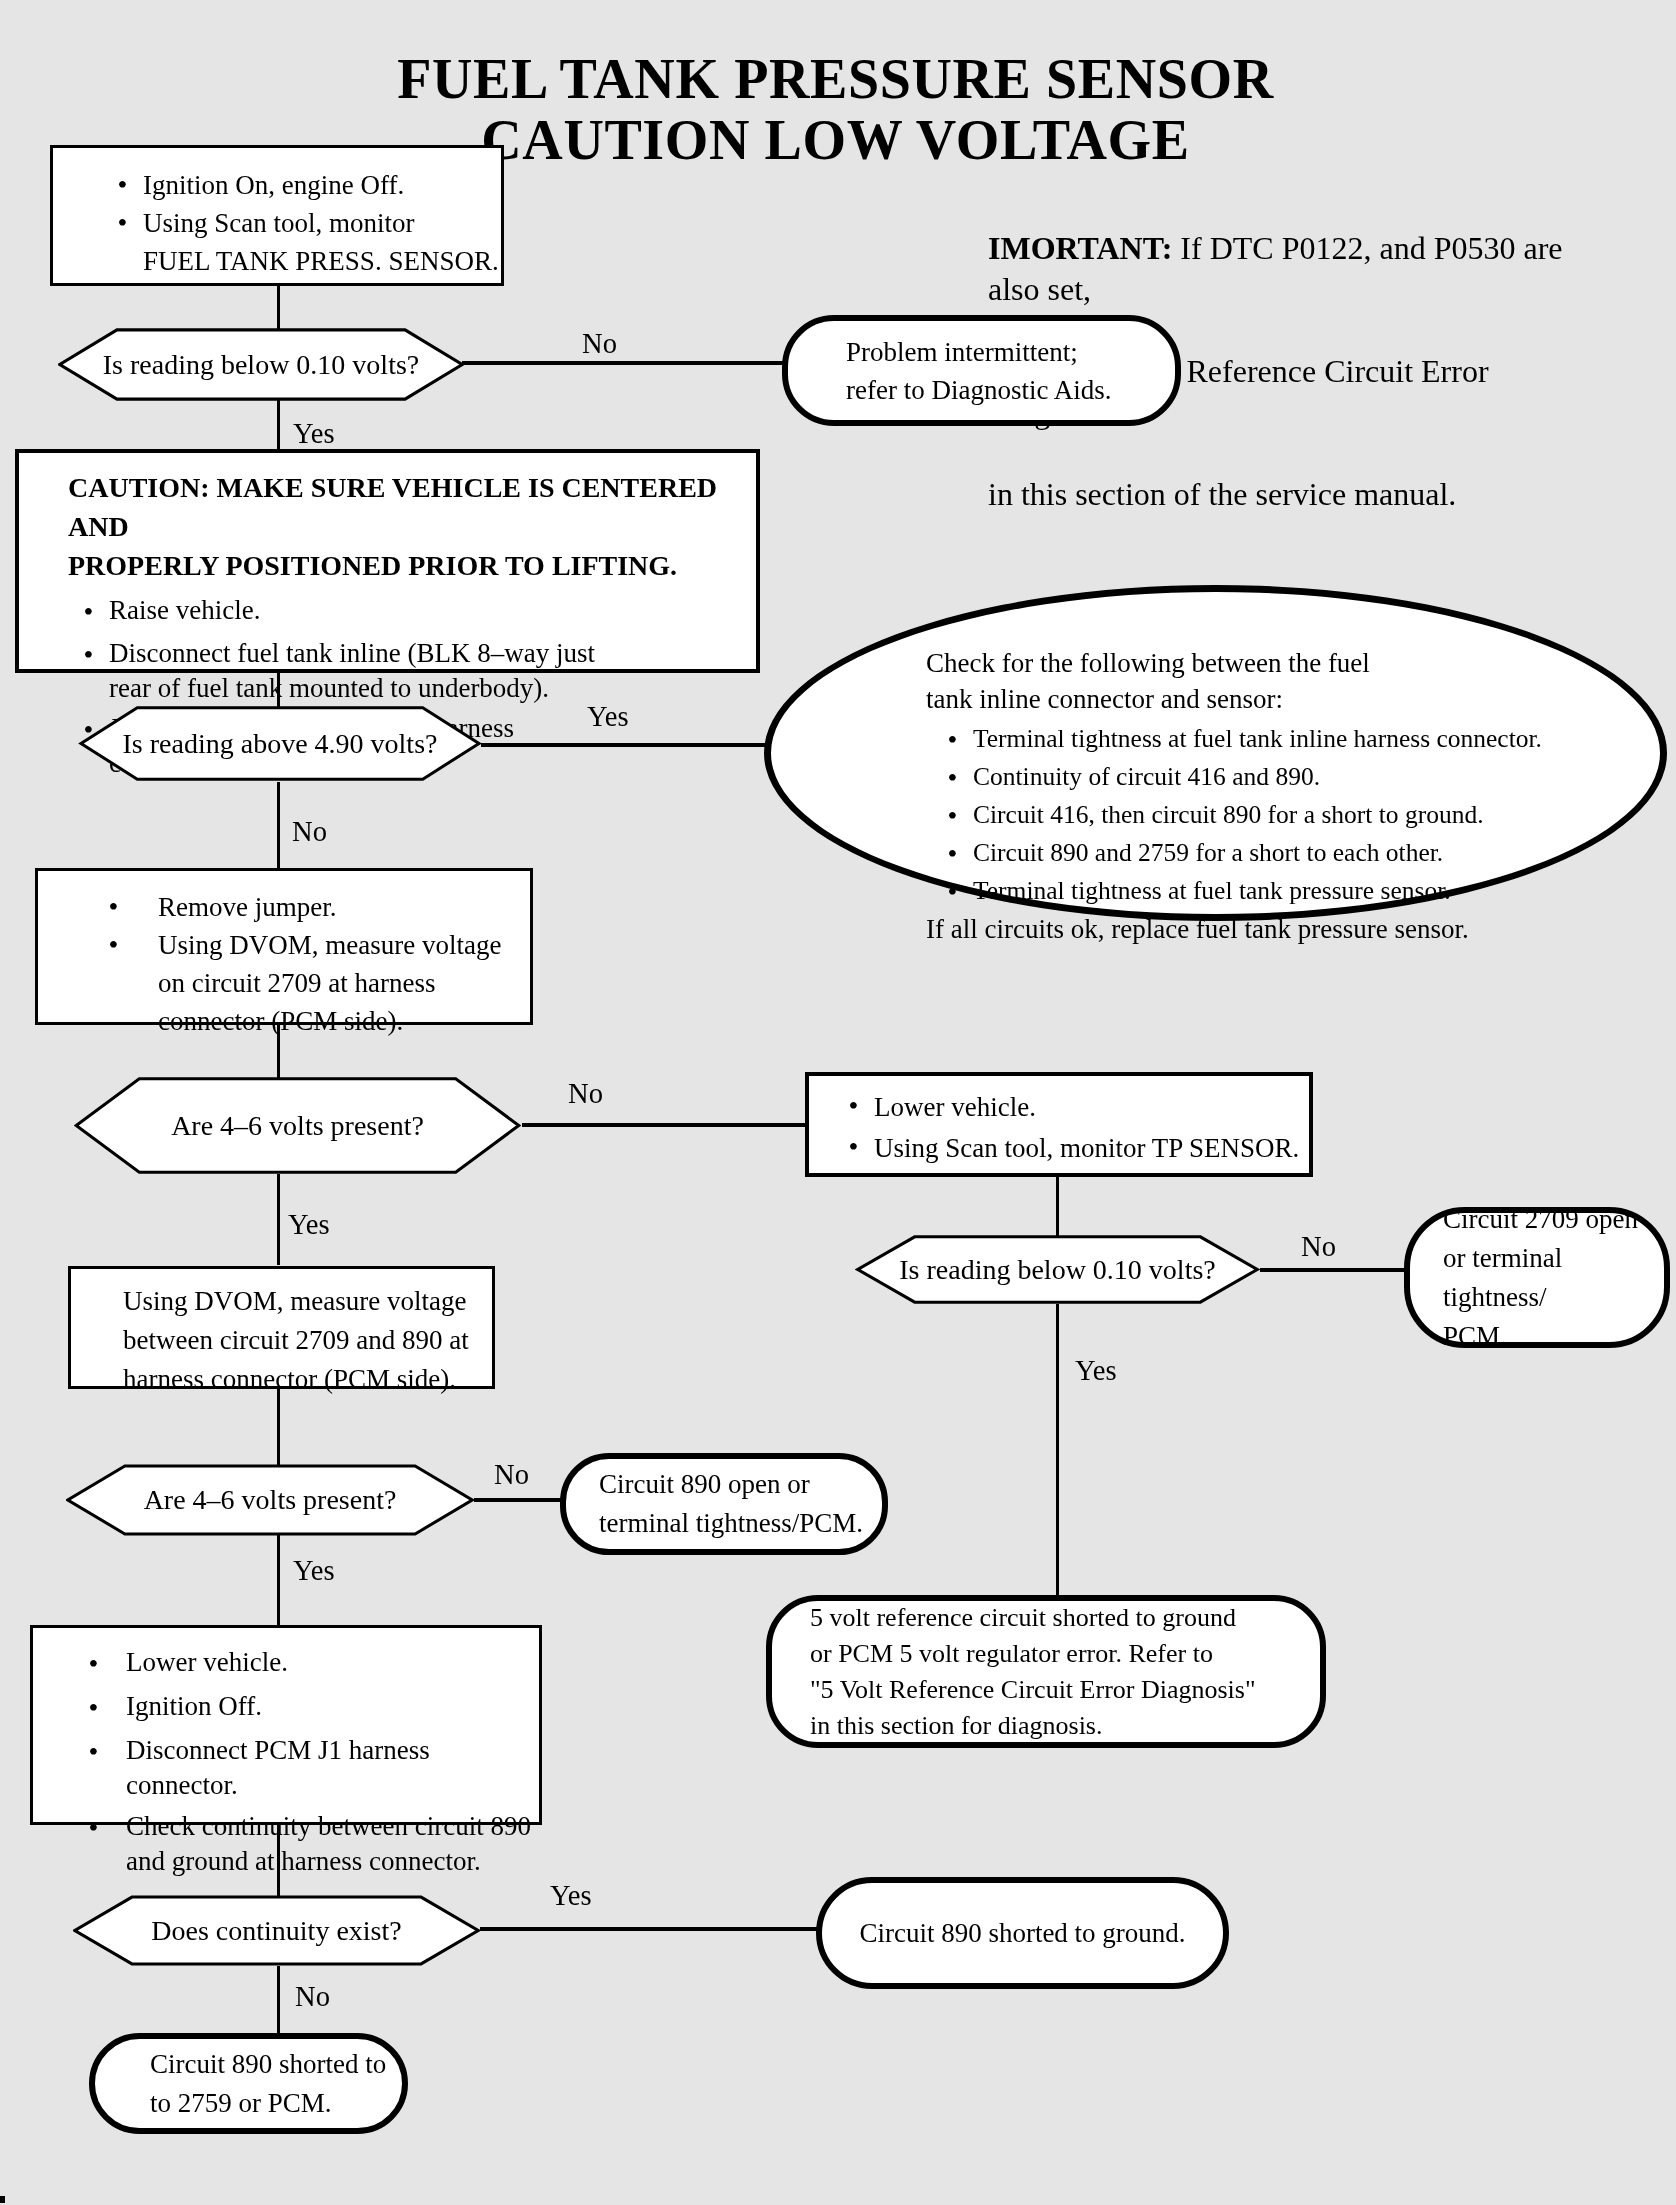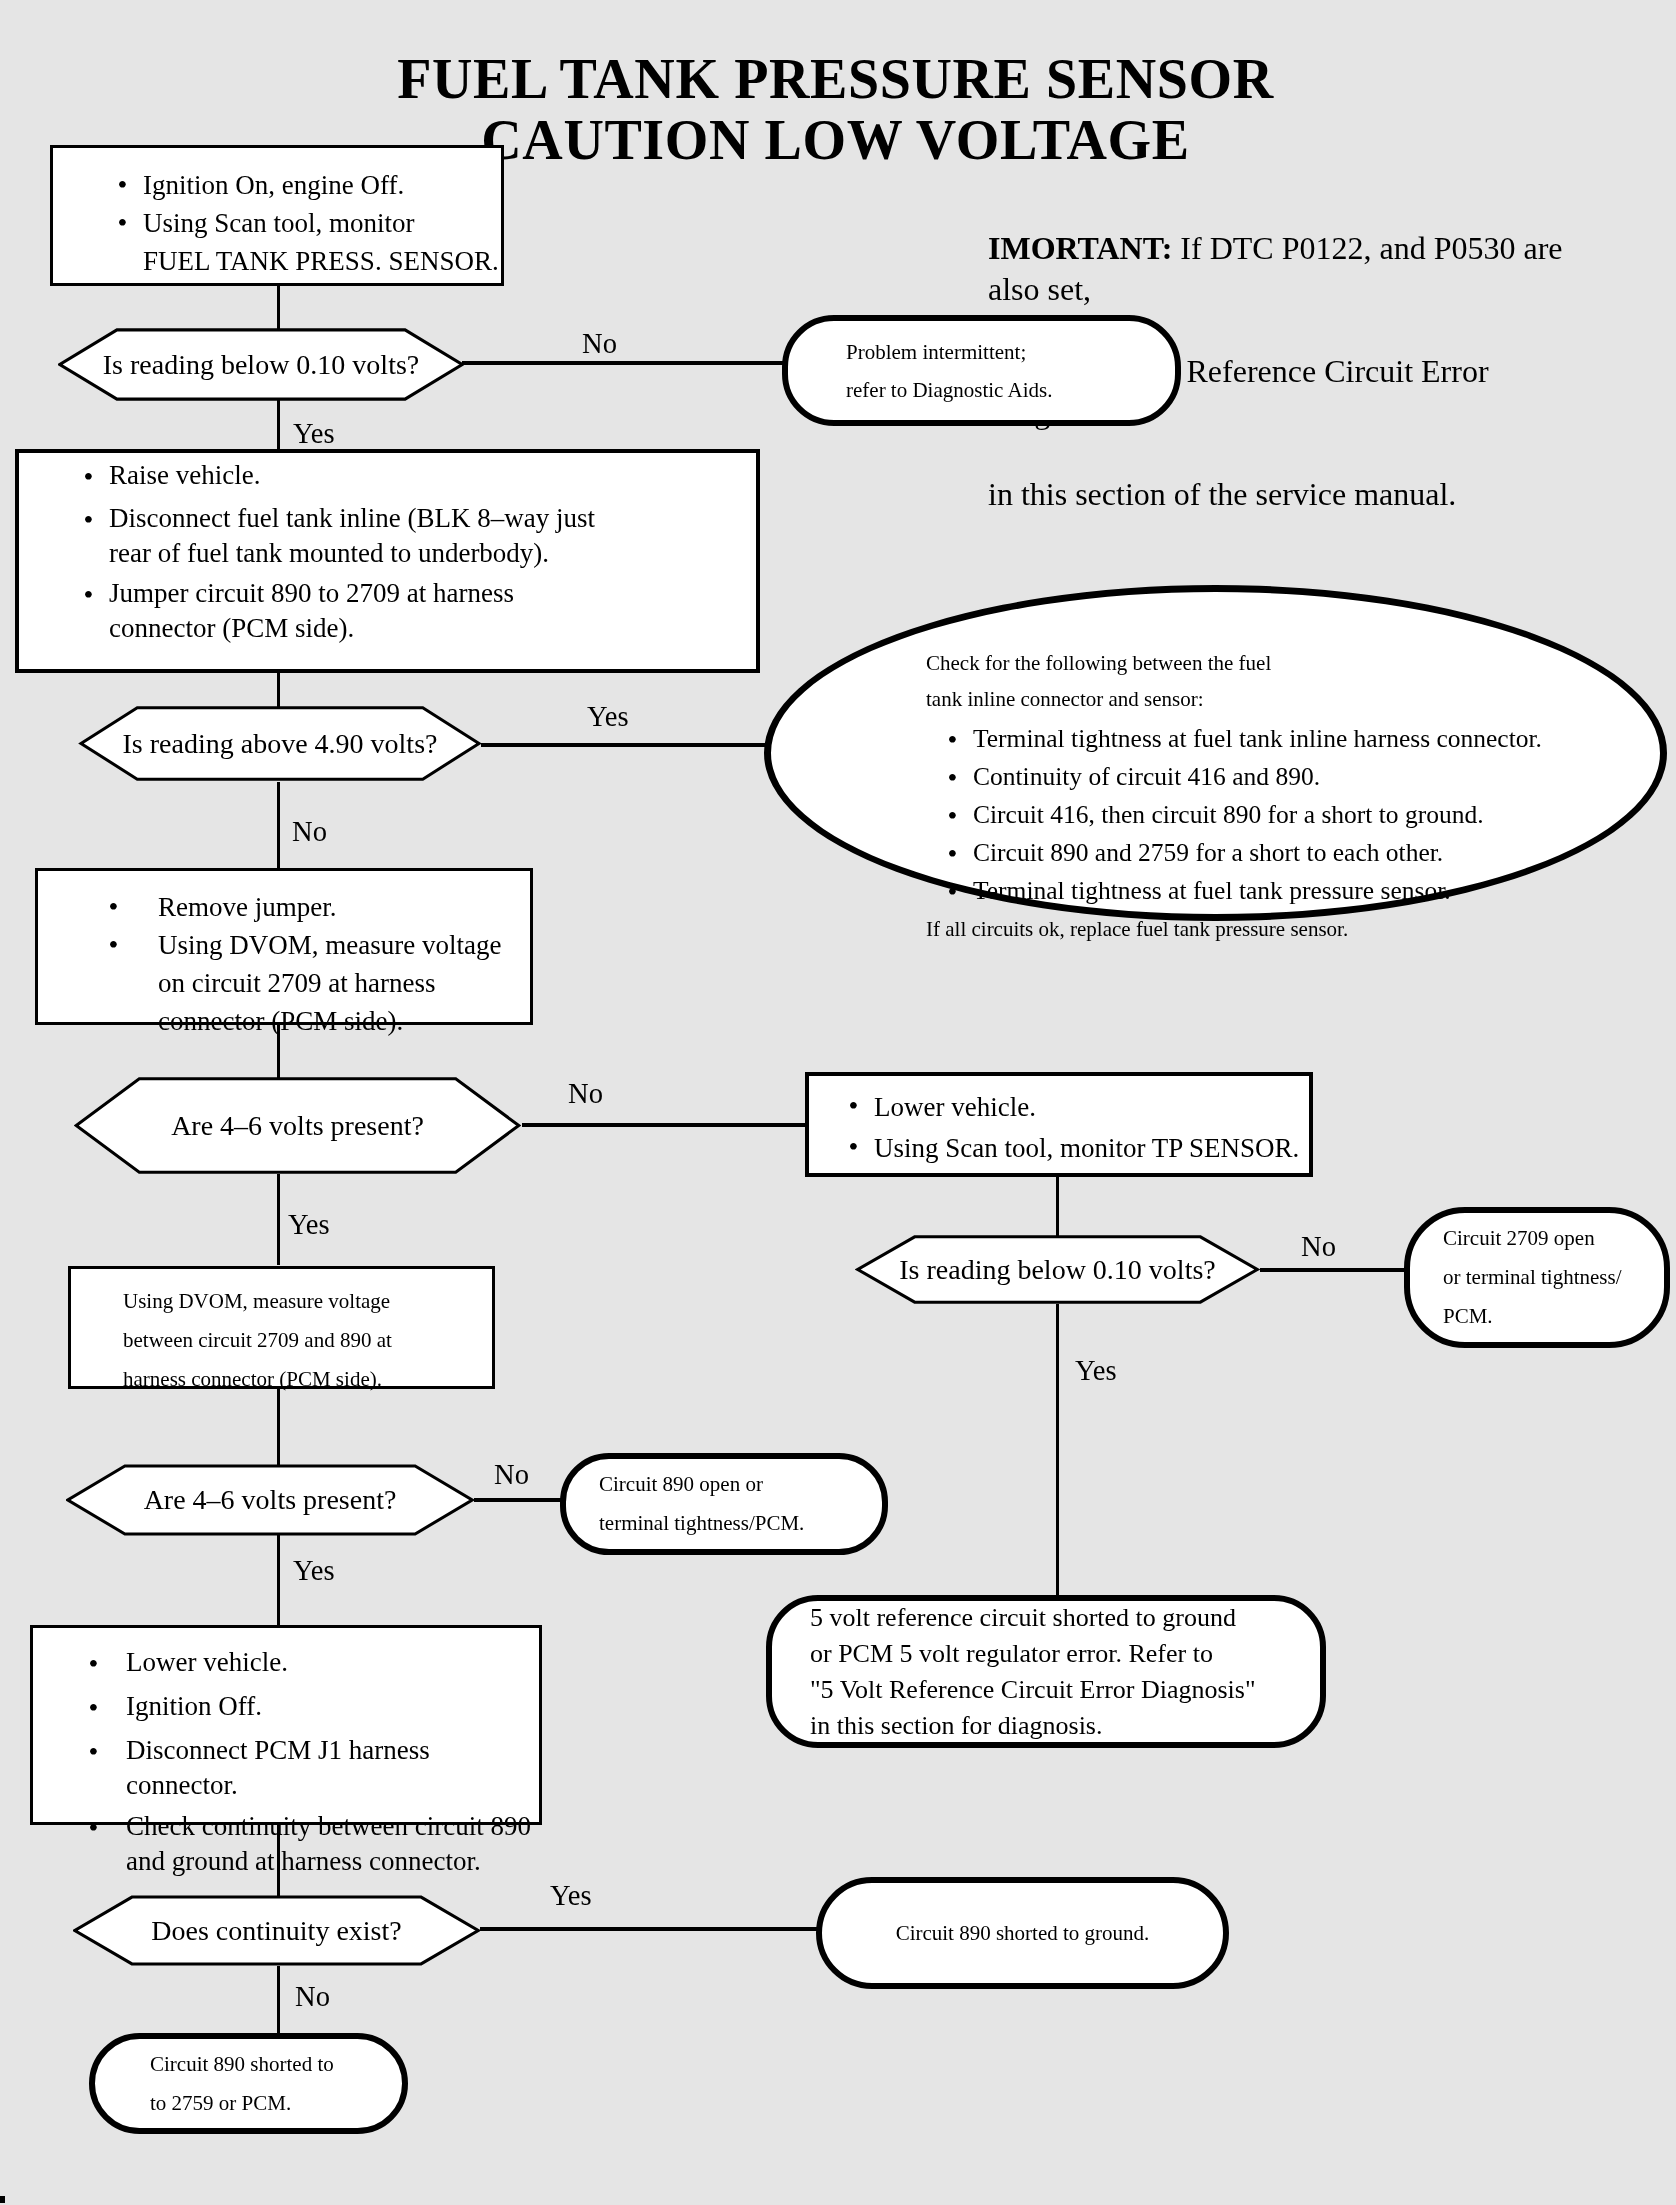--- a/index.html
+++ b/index.html
@@ -4,21 +4,21 @@
 <style>
   html,body{margin:0;padding:0;background:#ffffff;}
   #page{position:relative;width:1676px;height:2205px;background:#e5e5e5;color:#000;
         font-family:"Liberation Serif", serif;overflow:hidden;}
   .abs{position:absolute;}
   .ink{background:#000;}
   
   #title{left:182px;top:49px;width:1307px;text-align:center;
          font-weight:bold;font-size:56px;line-height:61px;letter-spacing:0.6px;}
   
-  .txt{font-size:21px;line-height:38px;white-space:pre-line;}
+  .txt{font-size:27px;line-height:38px;white-space:pre-line;}
   .note{font-size:32px;line-height:41px;white-space:pre-line;}
   
   .box{border:3.6px solid #000;background:#fff;box-sizing:border-box;}
   .box.thick{border-width:4.9px;}
   .bullets{display:flex;flex-direction:column;}
   .bl{display:flex;align-items:flex-start;}
   .bl .dot{width:41px;flex:0 0 41px;text-align:center;font-size:28px;line-height:38px;}
   .bl .bt{font-size:27px;line-height:38px;white-space:pre-line;}
   
   .hex{box-sizing:border-box;}
@@ -80,20 +80,22 @@
 
   <div class="abs stad" style="left:782px;top:315px;width:399px;height:111px;border-radius:52px;padding-left:58px;">
     <div class="txt">Problem intermittent;
 refer to Diagnostic Aids.</div>
   </div>
 
   <div class="abs lbl" style="left:293px;top:417px;">Yes</div>
   <div class="abs ink vline" style="left:277px;top:400px;height:49px;"></div>
 
   <div class="abs box thick" style="left:15px;top:449px;width:745px;height:224px;">
+    <div class="txt" style="font-weight:bold;font-size:28px;line-height:39px;padding:14.6px 0 3.6px 49px;">CAUTION: MAKE SURE VEHICLE IS CENTERED AND
+PROPERLY POSITIONED PRIOR TO LIFTING.</div>
     <div class="bullets" style="padding-left:49px;">
       <div class="bl" style="margin-top:4.9px;">
           <span class="dot">•</span>
           <span class="bt" style="line-height:35px;">Raise vehicle.</span>
         </div>
       <div class="bl" style="margin-top:4.9px;">
           <span class="dot">•</span>
           <span class="bt" style="line-height:35px;">Disconnect fuel tank inline (BLK 8–way just
 rear of fuel tank mounted to underbody).</span>
         </div>

